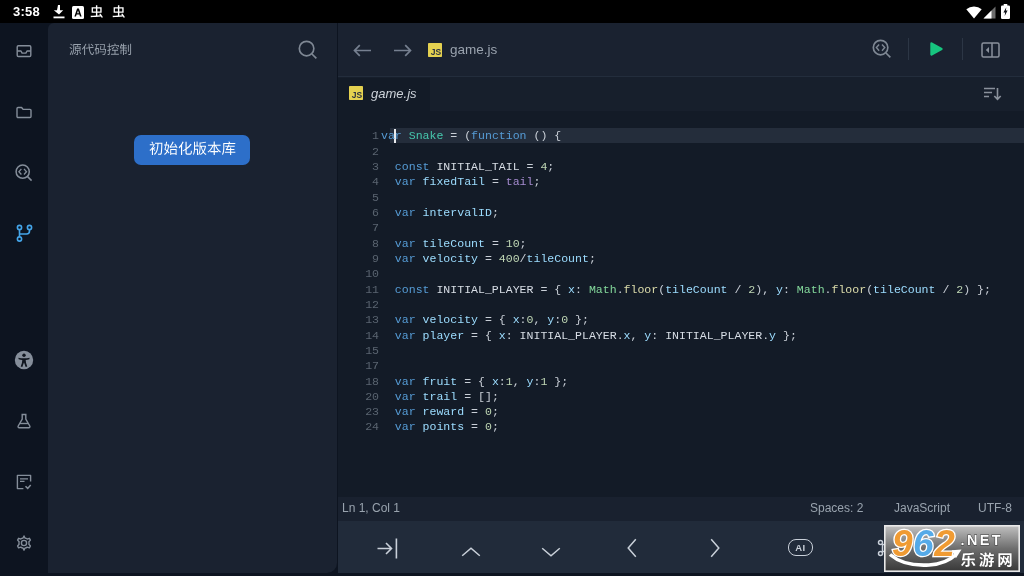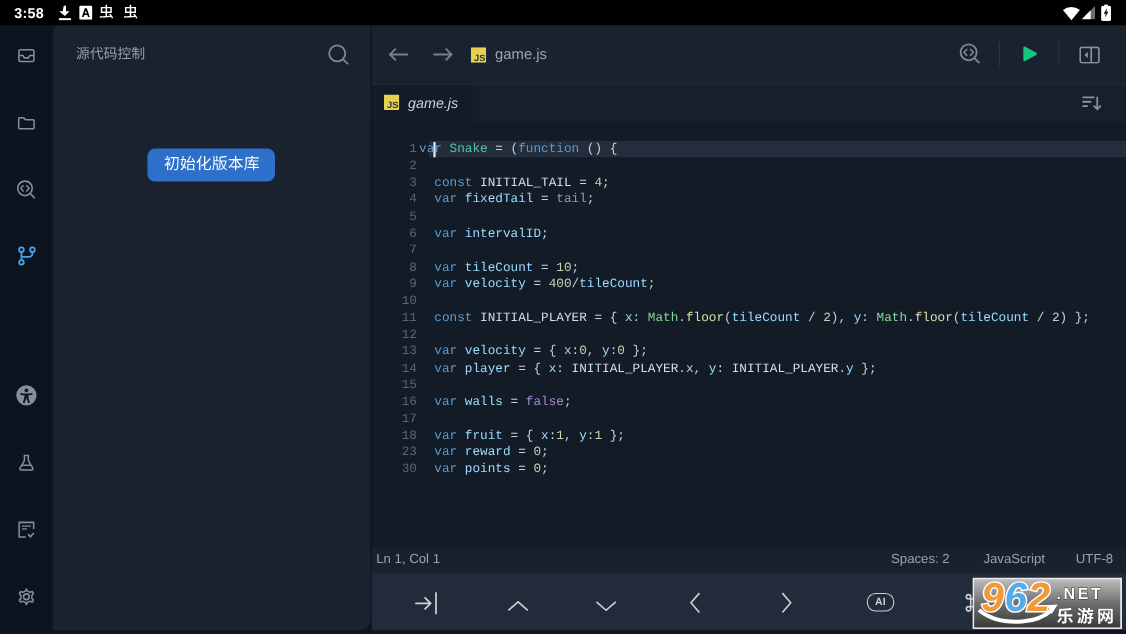--- a/index.html
+++ b/index.html
@@ -167,25 +167,25 @@
         <div class="row"><span class="g">6</span><span class="c">  <i style="color:#569cd6">var </i><i style="color:#9cdcfe">intervalID</i><i style="color:#c9cfd7">;</i></span></div>
         <div class="row"><span class="g">7</span><span class="c"></span></div>
         <div class="row"><span class="g">8</span><span class="c">  <i style="color:#569cd6">var </i><i style="color:#9cdcfe">tileCount </i><i style="color:#c9cfd7">= </i><i style="color:#bfd6b4">10</i><i style="color:#c9cfd7">;</i></span></div>
         <div class="row"><span class="g">9</span><span class="c">  <i style="color:#569cd6">var </i><i style="color:#9cdcfe">velocity </i><i style="color:#c9cfd7">= </i><i style="color:#bfd6b4">400</i><i style="color:#c9cfd7">/</i><i style="color:#9cdcfe">tileCount</i><i style="color:#c9cfd7">;</i></span></div>
         <div class="row"><span class="g">10</span><span class="c"></span></div>
         <div class="row"><span class="g">11</span><span class="c">  <i style="color:#569cd6">const </i><i style="color:#d8dee6">INITIAL_PLAYER </i><i style="color:#c9cfd7">= { </i><i style="color:#9cdcfe">x</i><i style="color:#c9cfd7">: </i><i style="color:#83d89b">Math</i><i style="color:#c9cfd7">.</i><i style="color:#dcdcaa">floor</i><i style="color:#c9cfd7">(</i><i style="color:#9cdcfe">tileCount </i><i style="color:#c9cfd7">/ </i><i style="color:#bfd6b4">2</i><i style="color:#c9cfd7">), </i><i style="color:#9cdcfe">y</i><i style="color:#c9cfd7">: </i><i style="color:#83d89b">Math</i><i style="color:#c9cfd7">.</i><i style="color:#dcdcaa">floor</i><i style="color:#c9cfd7">(</i><i style="color:#9cdcfe">tileCount </i><i style="color:#c9cfd7">/ </i><i style="color:#bfd6b4">2</i><i style="color:#c9cfd7">) };</i></span></div>
         <div class="row"><span class="g">12</span><span class="c"></span></div>
         <div class="row"><span class="g">13</span><span class="c">  <i style="color:#569cd6">var </i><i style="color:#9cdcfe">velocity </i><i style="color:#c9cfd7">= { </i><i style="color:#9cdcfe">x</i><i style="color:#c9cfd7">:</i><i style="color:#bfd6b4">0</i><i style="color:#c9cfd7">, </i><i style="color:#9cdcfe">y</i><i style="color:#c9cfd7">:</i><i style="color:#bfd6b4">0</i><i style="color:#c9cfd7"> };</i></span></div>
         <div class="row"><span class="g">14</span><span class="c">  <i style="color:#569cd6">var </i><i style="color:#9cdcfe">player </i><i style="color:#c9cfd7">= { </i><i style="color:#9cdcfe">x</i><i style="color:#c9cfd7">: </i><i style="color:#d8dee6">INITIAL_PLAYER</i><i style="color:#c9cfd7">.</i><i style="color:#9cdcfe">x</i><i style="color:#c9cfd7">, </i><i style="color:#9cdcfe">y</i><i style="color:#c9cfd7">: </i><i style="color:#d8dee6">INITIAL_PLAYER</i><i style="color:#c9cfd7">.</i><i style="color:#9cdcfe">y</i><i style="color:#c9cfd7"> };</i></span></div>
         <div class="row"><span class="g">15</span><span class="c"></span></div>
-        <div class="row"><span class="g">16</span><span class="c">  <i style="color:#569cd6">var </i><i style="color:#9cdcfe">walls </i><i style="color:#c9cfd7">= </i><i style="color:#a58bd0">false</i><i style="color:#c9cfd7">;</i></span></div>
         <div class="row"><span class="g">17</span><span class="c"></span></div>
         <div class="row"><span class="g">18</span><span class="c">  <i style="color:#569cd6">var </i><i style="color:#9cdcfe">fruit </i><i style="color:#c9cfd7">= { </i><i style="color:#9cdcfe">x</i><i style="color:#c9cfd7">:</i><i style="color:#bfd6b4">1</i><i style="color:#c9cfd7">, </i><i style="color:#9cdcfe">y</i><i style="color:#c9cfd7">:</i><i style="color:#bfd6b4">1</i><i style="color:#c9cfd7"> };</i></span></div>
+        <div class="row"><span class="g">20</span><span class="c">  <i style="color:#569cd6">var </i><i style="color:#9cdcfe">trail </i><i style="color:#c9cfd7">= []</i><i style="color:#c9cfd7">;</i></span></div>
         <div class="row"><span class="g">23</span><span class="c">  <i style="color:#569cd6">var </i><i style="color:#9cdcfe">reward </i><i style="color:#c9cfd7">= </i><i style="color:#bfd6b4">0</i><i style="color:#c9cfd7">;</i></span></div>
-        <div class="row"><span class="g">30</span><span class="c">  <i style="color:#569cd6">var </i><i style="color:#9cdcfe">points </i><i style="color:#c9cfd7">= </i><i style="color:#bfd6b4">0</i><i style="color:#c9cfd7">;</i></span></div>
+        <div class="row"><span class="g">24</span><span class="c">  <i style="color:#569cd6">var </i><i style="color:#9cdcfe">points </i><i style="color:#c9cfd7">= </i><i style="color:#bfd6b4">0</i><i style="color:#c9cfd7">;</i></span></div>
       </div>
   </div>
   <div id="ebar">
     <div class="abs" style="left:4px;top:4px">Ln 1, Col 1</div>
     <div class="abs" style="left:472px;top:4px">Spaces: 2</div>
     <div class="abs" style="left:556px;top:4px">JavaScript</div>
     <div class="abs" style="left:640px;top:4px">UTF-8</div>
   </div>
   <div id="btoolbar">
     <div class="abs" style="left:39px;top:17px"><svg width="21" height="21" viewBox="0 0 21 21" fill="none" stroke="#c9d0d9" stroke-width="1.6">

